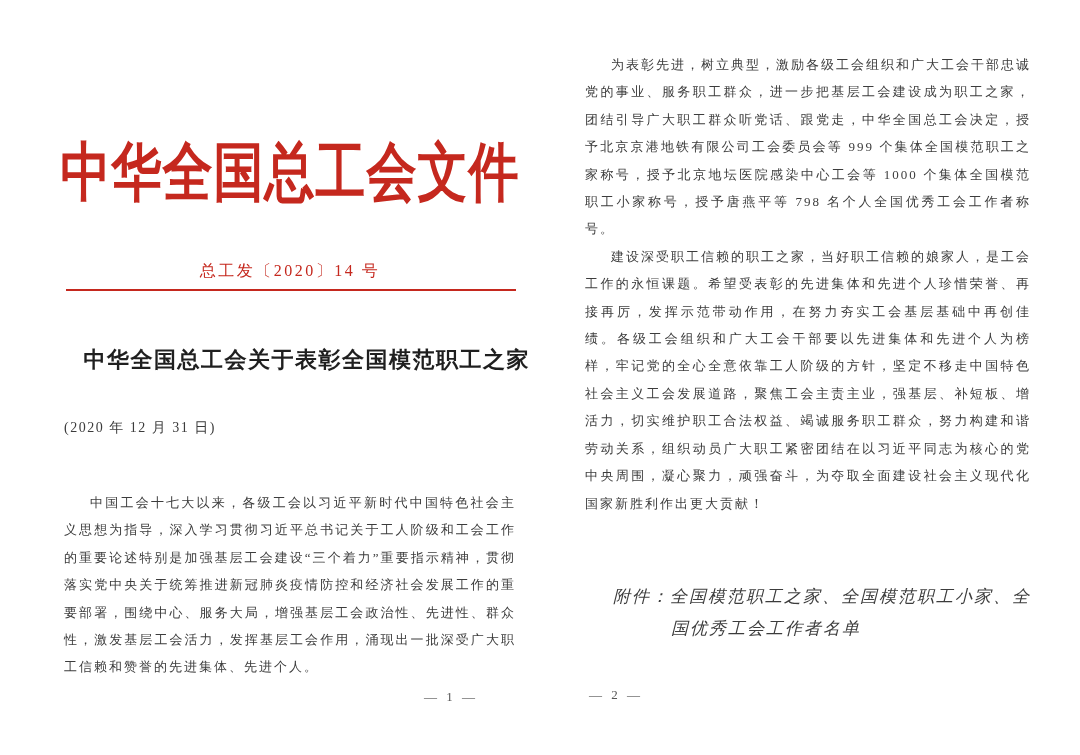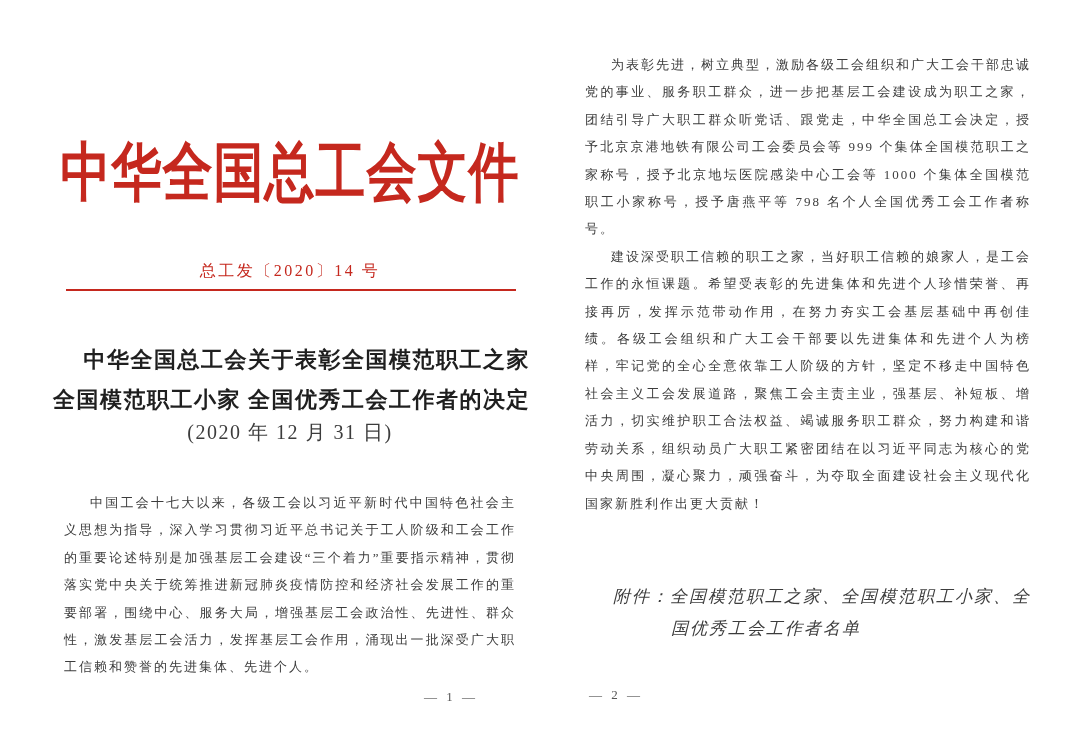--- a/index.html
+++ b/index.html
@@ -46,22 +46,21 @@
     position:absolute;left:-14px;right:-14px;top:340px;
     text-align:right;
     font-size:22px;font-weight:bold;
     color:#1f1f1f;
     line-height:40px;
     letter-spacing:1.5px;
     white-space:nowrap;
   }
   .doc-date{
     position:absolute;left:0;right:0;top:419px;
-    text-align:center;
-    font-size:20px;
+    font-size:14px;
     color:#3c3c3c;
     letter-spacing:1.5px;
   }
   .body-text{
     font-size:13px;
     line-height:27.4px;
     letter-spacing:2px;
     text-align:justify;
     text-justify:inter-character;
     word-break:break-all;
@@ -100,21 +99,20 @@
 
   <section class="page page-1">
     <div class="header-title">中华全国总工会文件</div>
 
     <div class="doc-number">总工发〔2020〕14 号</div>
 
     <div class="red-line"></div>
 
     <div class="doc-title">
       <div>中华全国总工会关于表彰全国模范职工之家</div>
-      <div>全国模范职工小家 全国优秀工会工作者的决定</div>
     </div>
 
     <div class="doc-date">(2020 年 12 月 31 日)</div>
 
     <p class="body-text p1-body">中国工会十七大以来，各级工会以习近平新时代中国特色社会主义思想为指导，深入学习贯彻习近平总书记关于工人阶级和工会工作的重要论述特别是加强基层工会建设“三个着力”重要指示精神，贯彻落实党中央关于统筹推进新冠肺炎疫情防控和经济社会发展工作的重要部署，围绕中心、服务大局，增强基层工会政治性、先进性、群众性，激发基层工会活力，发挥基层工会作用，涌现出一批深受广大职工信赖和赞誉的先进集体、先进个人。</p>
 
     <div class="page-num pn-1">— 1 —</div>
   </section>
 
   <section class="page page-2">

